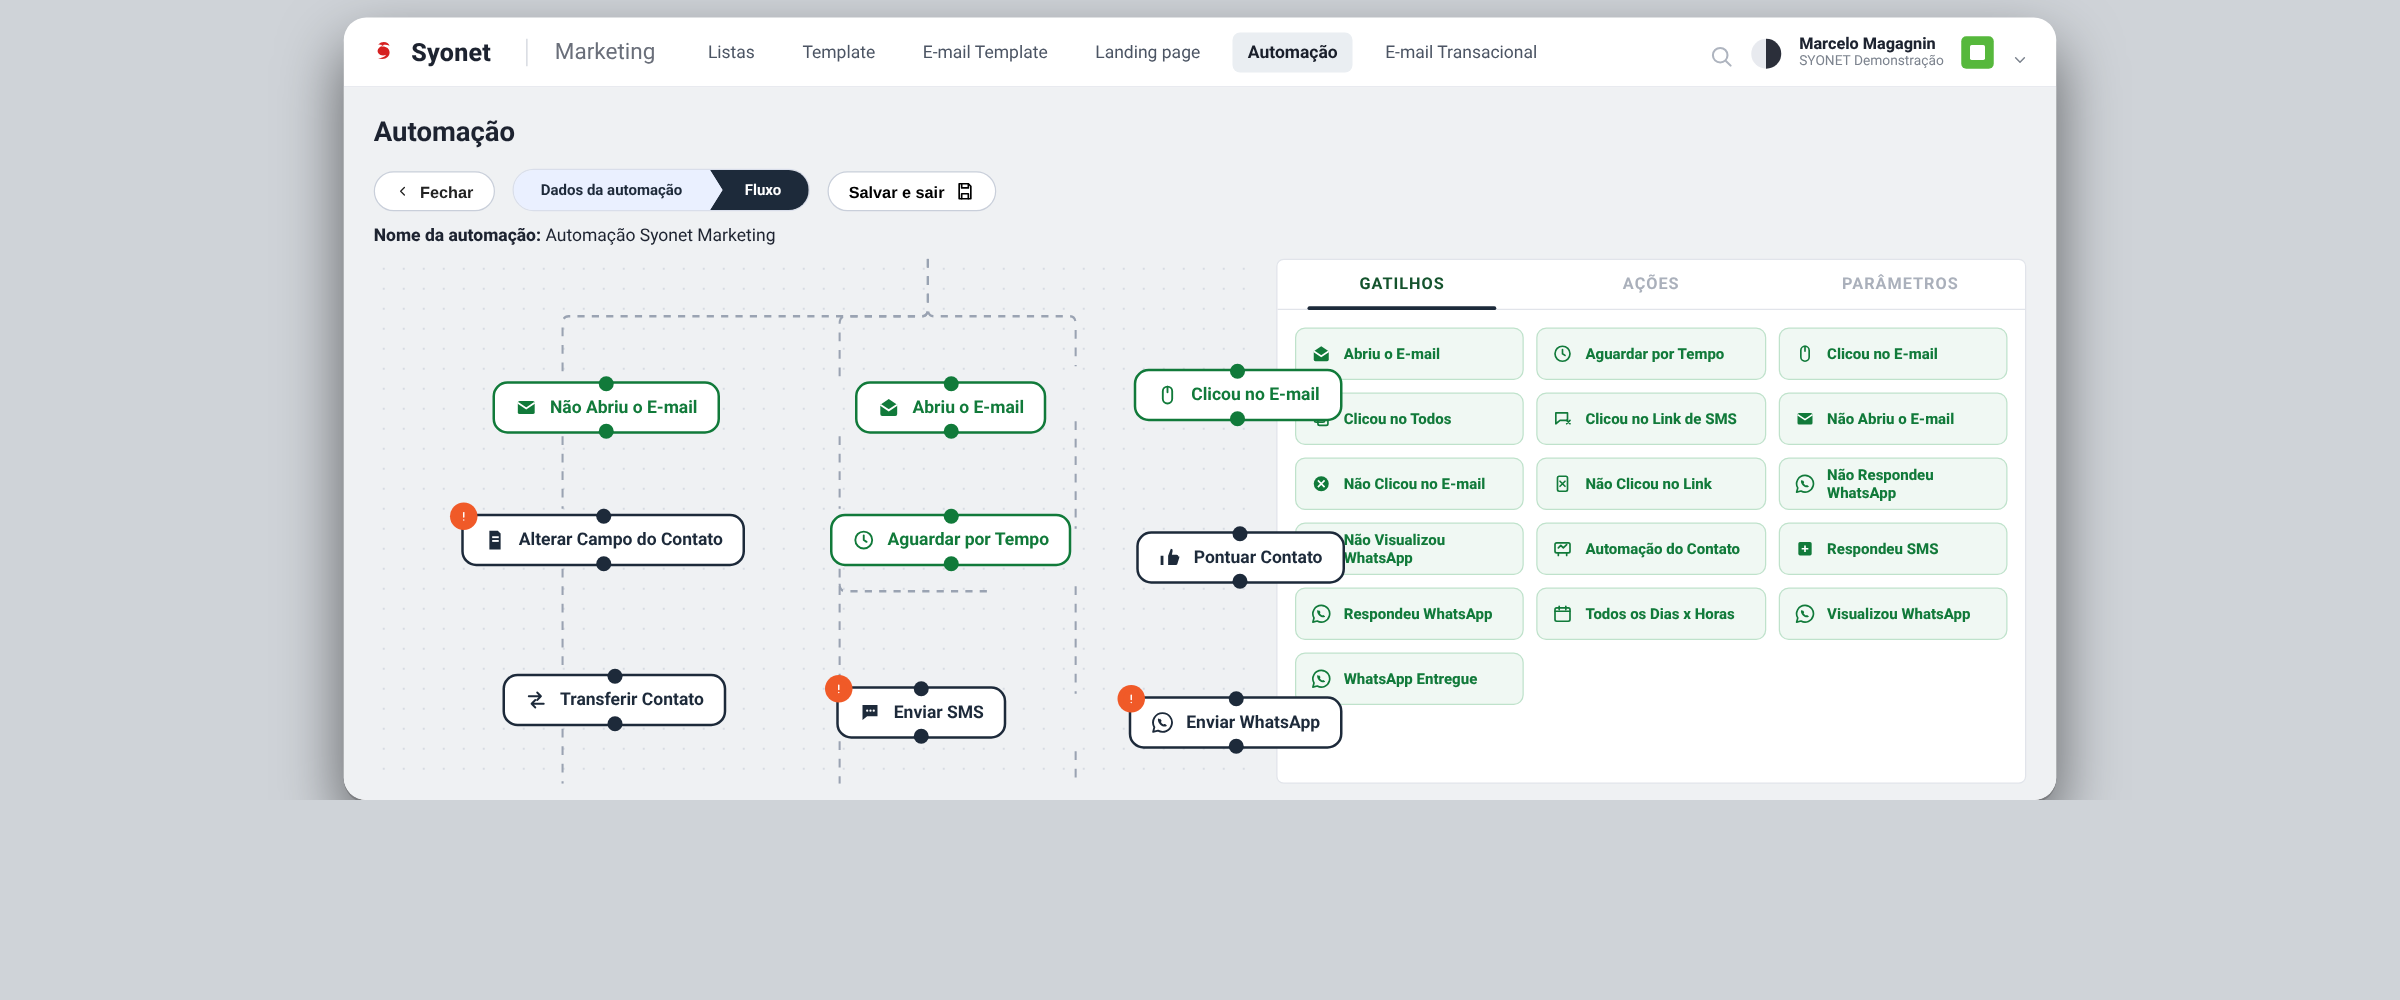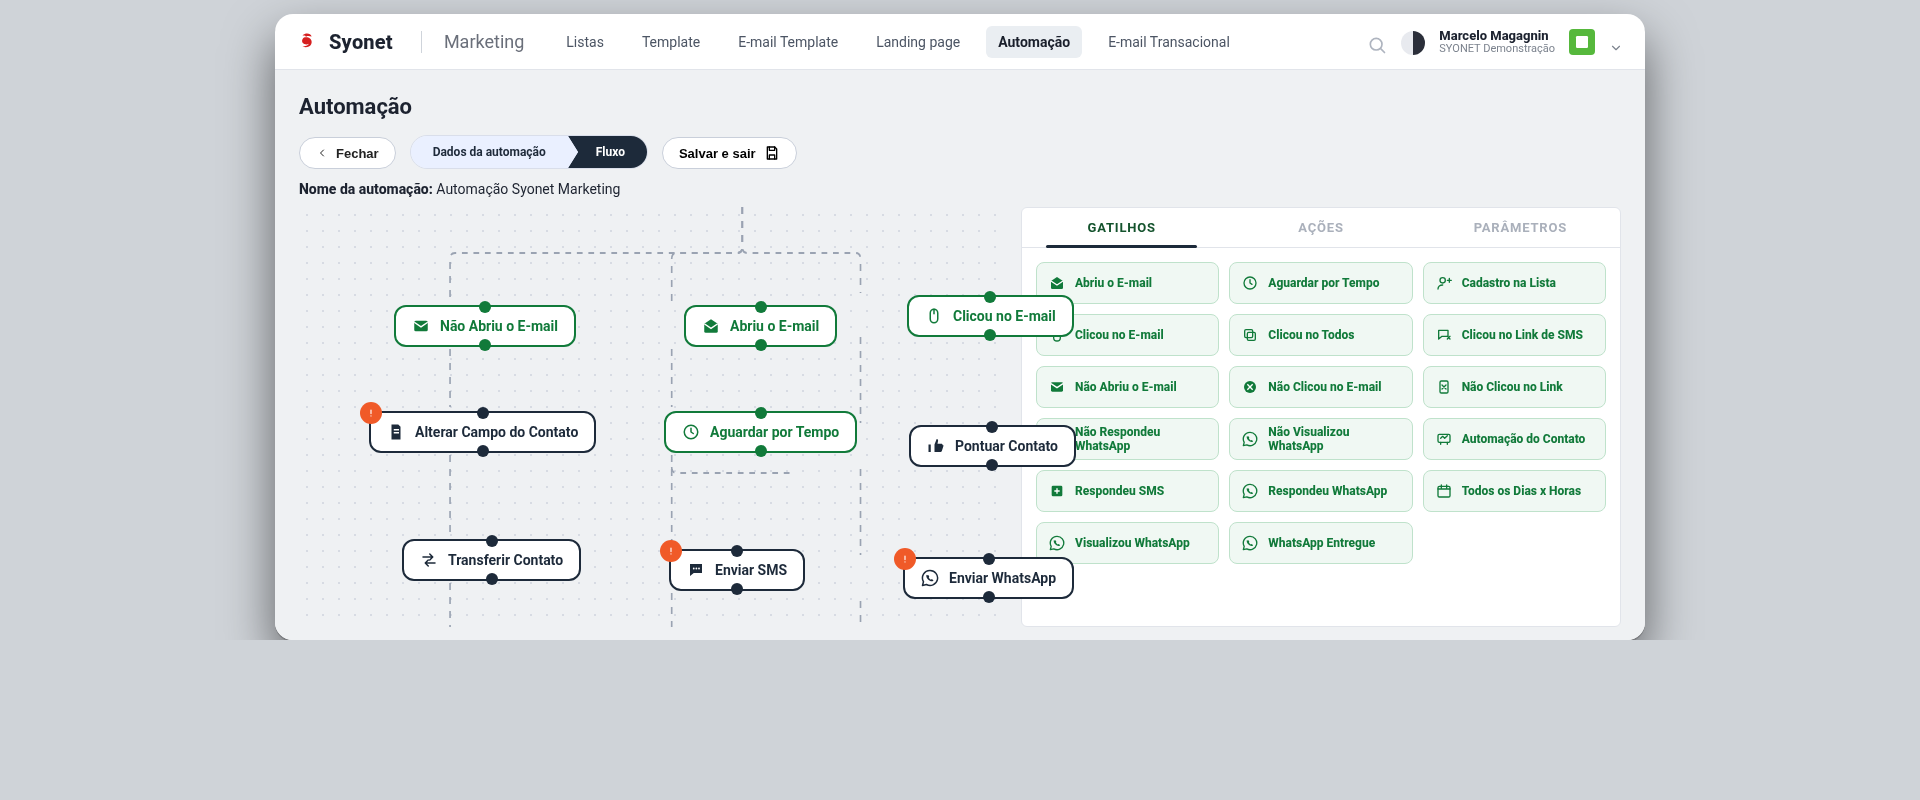--- a/index.html
+++ b/index.html
@@ -449,28 +449,20 @@
               <span class="ico">
                 <svg width="16" height="16">
                   <use href="#i-clock"></use>
                 </svg>
               </span>
               <span>Aguardar por Tempo</span>
             </div>
             <div class="chip">
               <span class="ico">
                 <svg width="16" height="16">
-                  <use href="#i-user-add"></use>
-                </svg>
-              </span>
-              <span>Cadastro na Lista</span>
-            </div>
-            <div class="chip">
-              <span class="ico">
-                <svg width="16" height="16">
                   <use href="#i-mouse"></use>
                 </svg>
               </span>
               <span>Clicou no E-mail</span>
             </div>
             <div class="chip">
               <span class="ico">
                 <svg width="16" height="16">
                   <use href="#i-copy"></use>
                 </svg>

